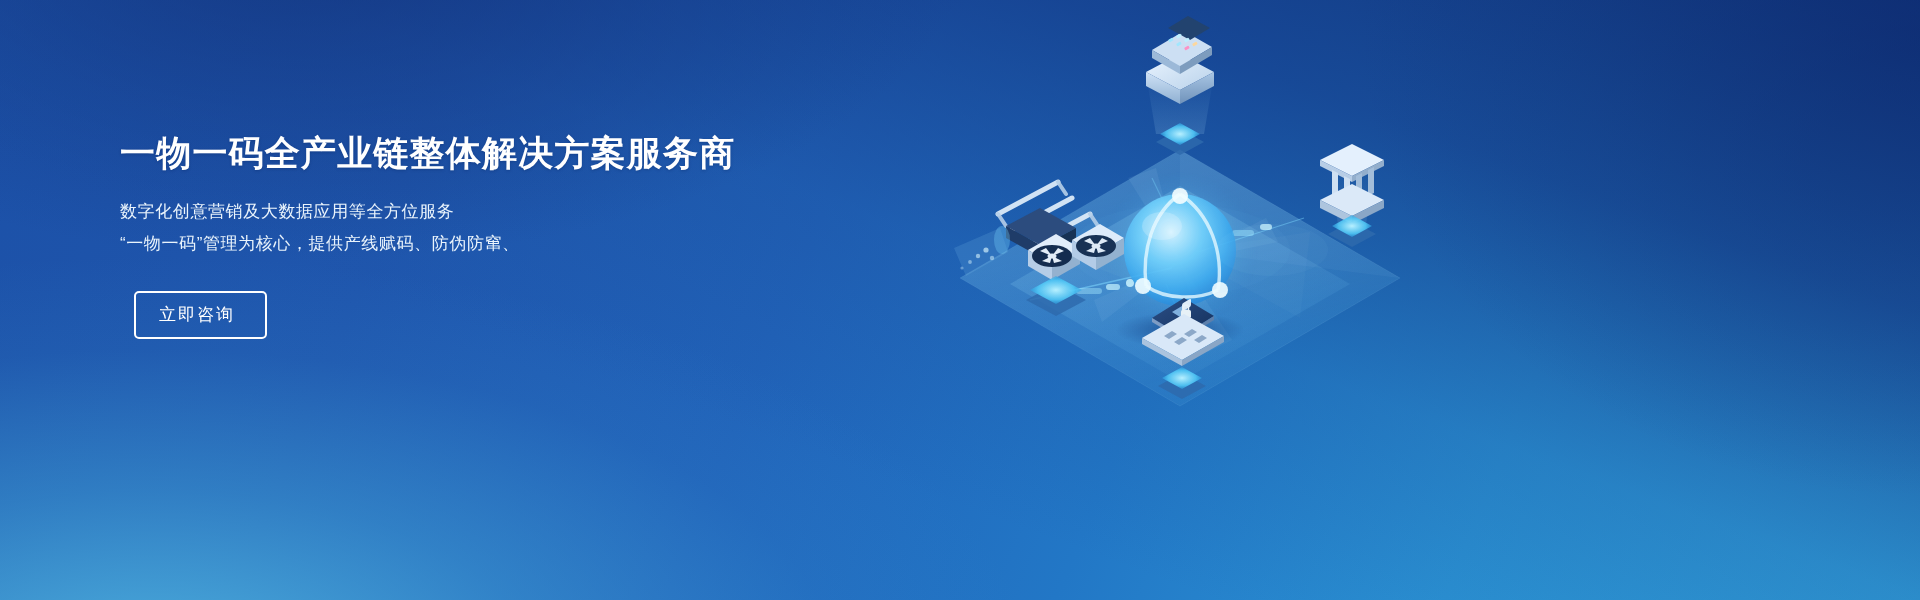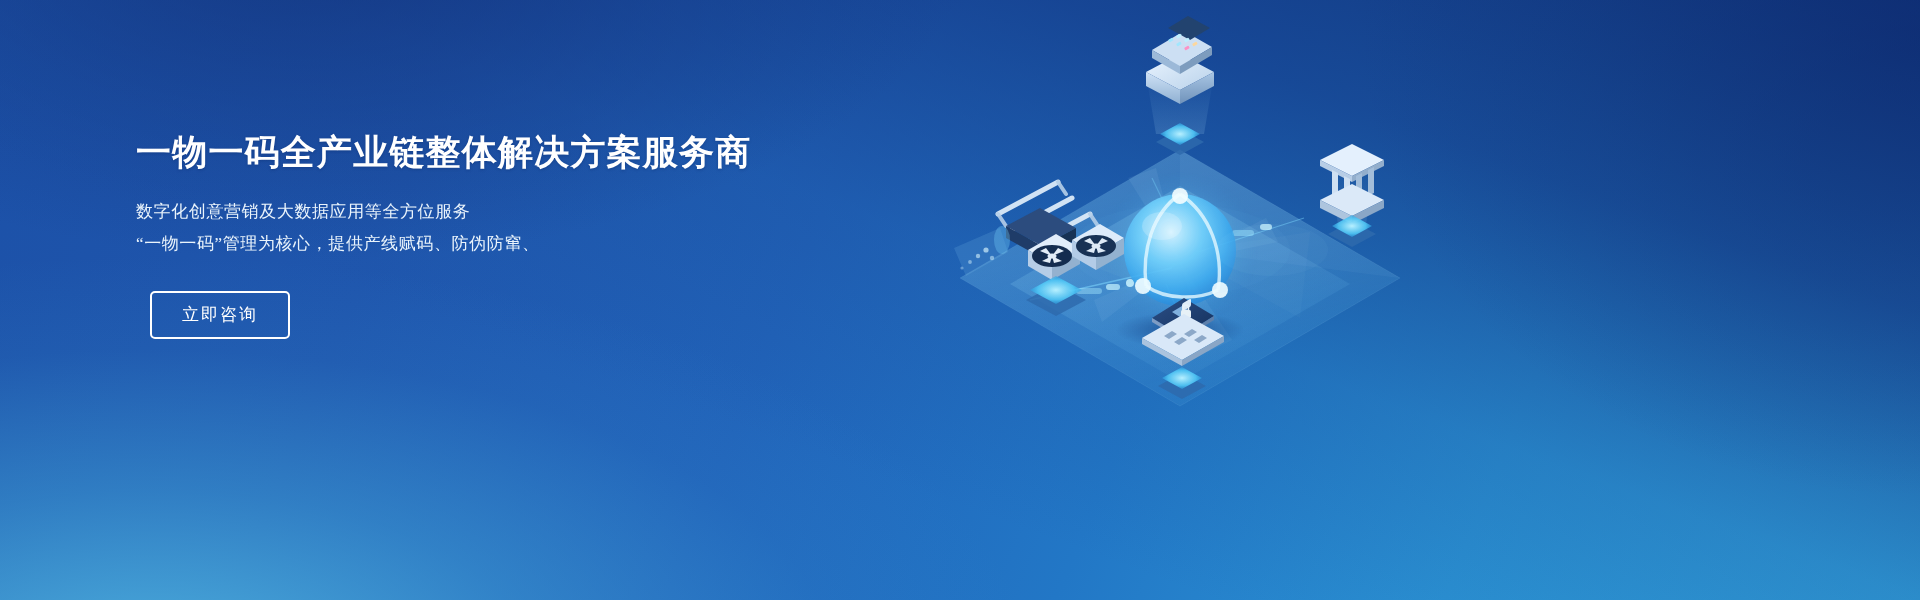--- a/index.html
+++ b/index.html
@@ -54,25 +54,24 @@
     position: absolute; inset: 0;
     background: radial-gradient(ellipse 780px 640px at 100% 6%,
         rgba(12,40,110,0.55) 0%,
         rgba(14,48,120,0.22) 45%,
         rgba(20,64,140,0) 72%);
   }
 
   
   .copy {
     position: absolute;
-    left: 136px;
+    left: 120px;
     top: 132px;
     width: 640px;
     z-index: 40;
-    font-family: Liberation Serif, serif;
   }
   .headline {
     font-size: 35px;
     font-weight: bold;
     color: #ffffff;
     letter-spacing: 1.2px;
     line-height: 1.2;
     margin: 0 0 22px 0;
     white-space: nowrap;
     text-shadow: 0 1px 3px rgba(8,32,90,0.30);
@@ -82,21 +81,21 @@
     color: #eaf4fc;
     line-height: 1.9;
     letter-spacing: 0.6px;
     white-space: nowrap;
     margin: 0;
   }
   .cta {
     display: inline-block;
     margin-top: 30px;
     margin-left: 14px;
-    padding: 13px 30px 14px 30px;
+    padding: 13px 30px 14px 23px;
     border: 2px solid #ffffff;
     border-radius: 5px;
     color: #ffffff;
     font-size: 17px;
     letter-spacing: 2px;
     background: transparent;
     cursor: pointer;
     line-height: 1;
     font-family: inherit;
   }

